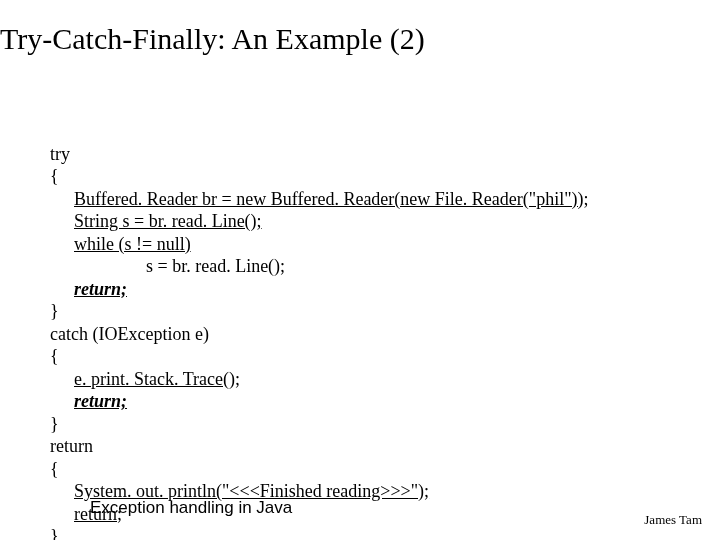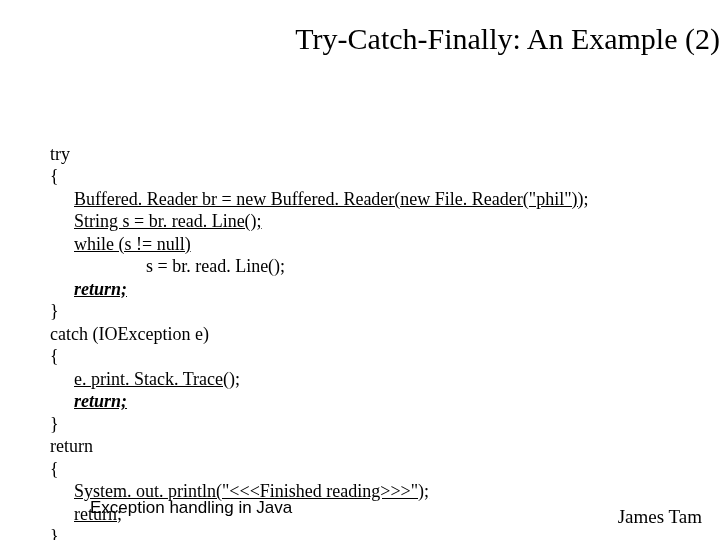--- a/index.html
+++ b/index.html
@@ -16,21 +16,21 @@
     position: relative;
     width: 720px;
     height: 540px;
     box-sizing: border-box;
   }
   .title {
     position: absolute;
     top: 22px;
     left: 0;
     width: 720px;
-    text-align: right;
+    text-align: left;
     font-size: 30px;
     font-weight: normal;
   }
   .code {
     position: absolute;
     top: 120px;
     left: 50px;
     font-size: 18px;
     line-height: 1.25;
     white-space: pre;
@@ -44,21 +44,21 @@
     bottom: 22px;
     font-family: Arial, Helvetica, sans-serif;
     font-size: 17px;
     font-weight: normal;
     margin-left: 40px;
   }
   .footer-right {
     position: absolute;
     right: 18px;
     bottom: 12px;
-    font-size: 19px;
+    font-size: 13px;
   }
 </style>
 </head>
 <body>
 
 <div class="slide">
 
   <div class="title">Try-Catch-Finally: An Example (2)</div>
 
   <div class="code">

